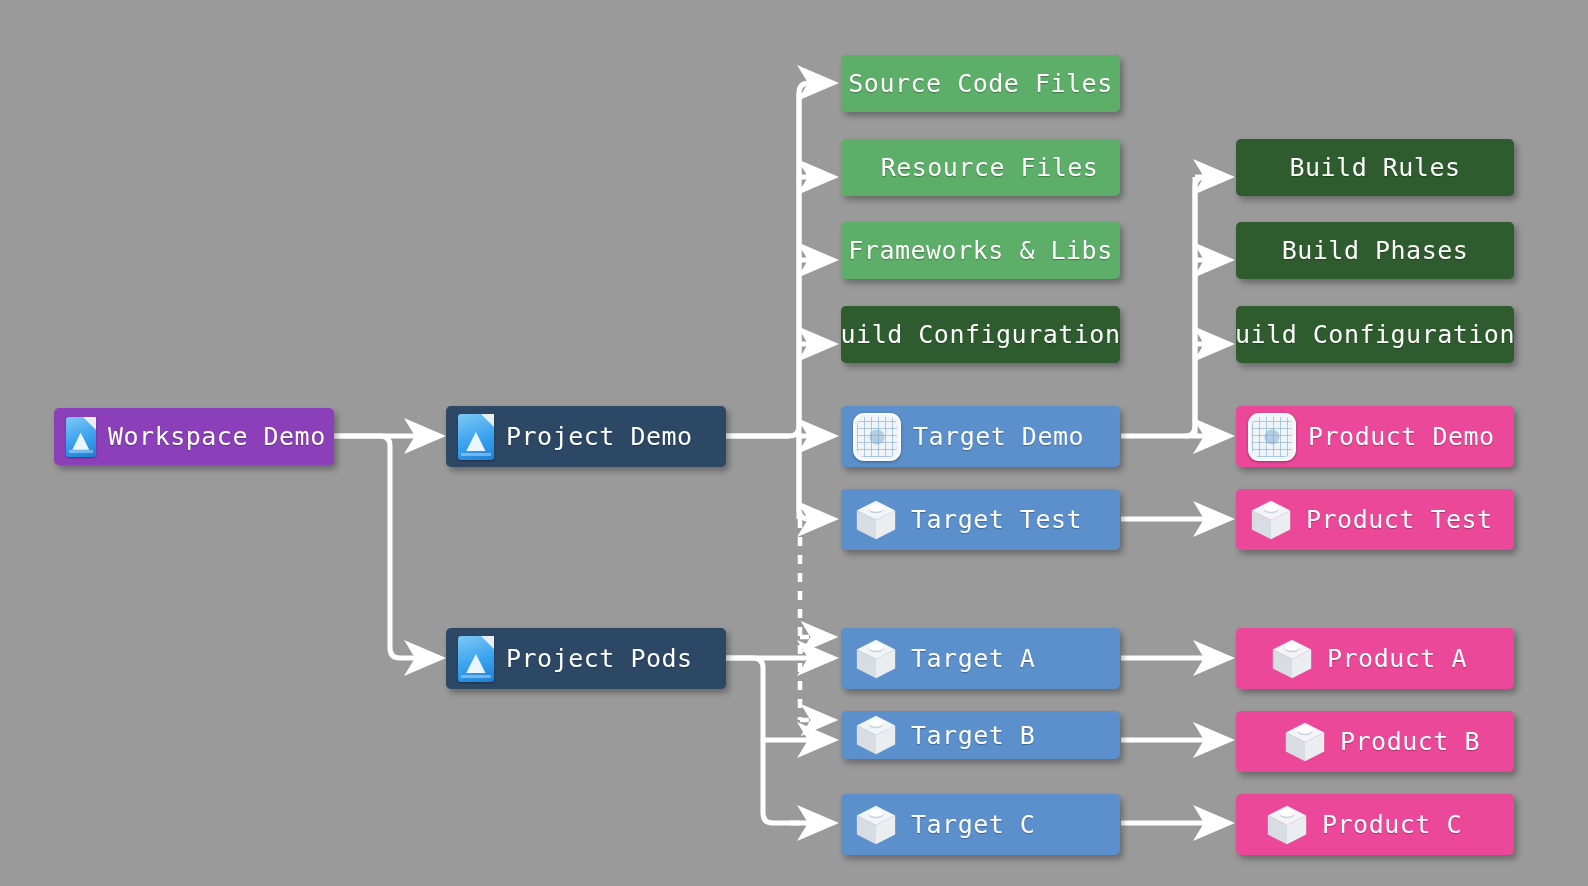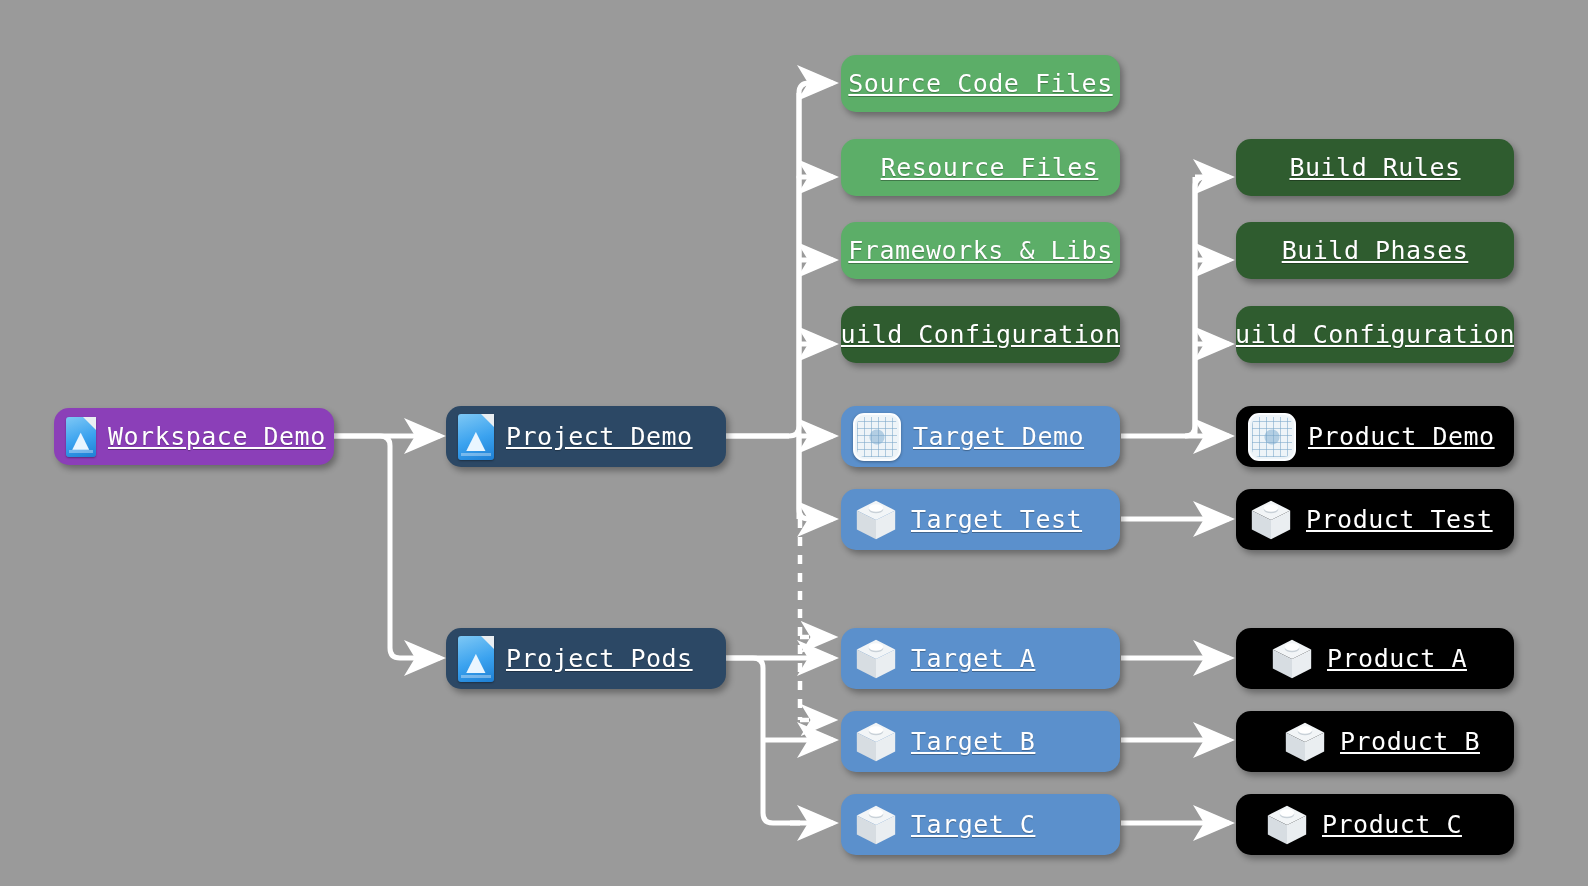--- a/index.html
+++ b/index.html
@@ -21,42 +21,41 @@
     position: absolute;
     left: 0;
     top: 0;
     width: 1588px;
     height: 886px;
     pointer-events: none;
   }
   .node {
     position: absolute;
     box-sizing: border-box;
-    border-radius: 15px;
+    border-radius: 5px;
     display: flex;
     align-items: center;
     box-shadow: 3px 4px 6px rgba(0,0,0,0.32);
     color: #ffffff;
     font-size: 25px;
     letter-spacing: 0.5px;
     text-shadow: 0 1px 1px rgba(0,0,0,0.30);
     overflow: hidden;
-    text-decoration: underline;
   }
   .node .label {
     white-space: nowrap;
     line-height: 1;
   }
   
   .n-workspace { background: #8b3fb8; }
   .n-project   { background: #2c4865; }
   .n-green     { background: #5cae68; }
   .n-dgreen    { background: #2f5c2f; }
   .n-target    { background: #5b90cc; }
-  .n-product   { background: #000000; }
+  .n-product   { background: #ec4899; }
 
   
   .center .label { margin: 0 auto; }
   .center { justify-content: center; }
 
   
   .withicon { padding-left: 12px; }
   .withicon .label { margin-left: 12px; }
 
   
@@ -251,21 +250,21 @@
         <polygon points="24,4 44,14 24,24 4,14" fill="#f2f5f7"></polygon>
         <polygon points="4,14 24,24 24,44 4,34" fill="#d7dde2"></polygon>
         <polygon points="44,14 24,24 24,44 44,34" fill="#eaeef1"></polygon>
         <ellipse cx="24" cy="13" rx="7.5" ry="4" fill="#c9d1d8"></ellipse>
         <ellipse cx="24" cy="11.5" rx="7.5" ry="4" fill="#ffffff"></ellipse>
       </svg>
     </span>
     <span class="label">Target A</span>
   </div>
 
-  <div class="node n-target withicon" style="left:841px; top:711px; width:279px; height:61px;">
+  <div class="node n-target withicon" style="left:841px; top:711px; width:279px; height:48px;">
     <span class="icon icon-box">
       <svg viewBox="0 0 48 48" width="46" height="46" aria-hidden="true">
         <polygon points="24,4 44,14 24,24 4,14" fill="#f2f5f7"></polygon>
         <polygon points="4,14 24,24 24,44 4,34" fill="#d7dde2"></polygon>
         <polygon points="44,14 24,24 24,44 44,34" fill="#eaeef1"></polygon>
         <ellipse cx="24" cy="13" rx="7.5" ry="4" fill="#c9d1d8"></ellipse>
         <ellipse cx="24" cy="11.5" rx="7.5" ry="4" fill="#ffffff"></ellipse>
       </svg>
     </span>
     <span class="label">Target B</span>

